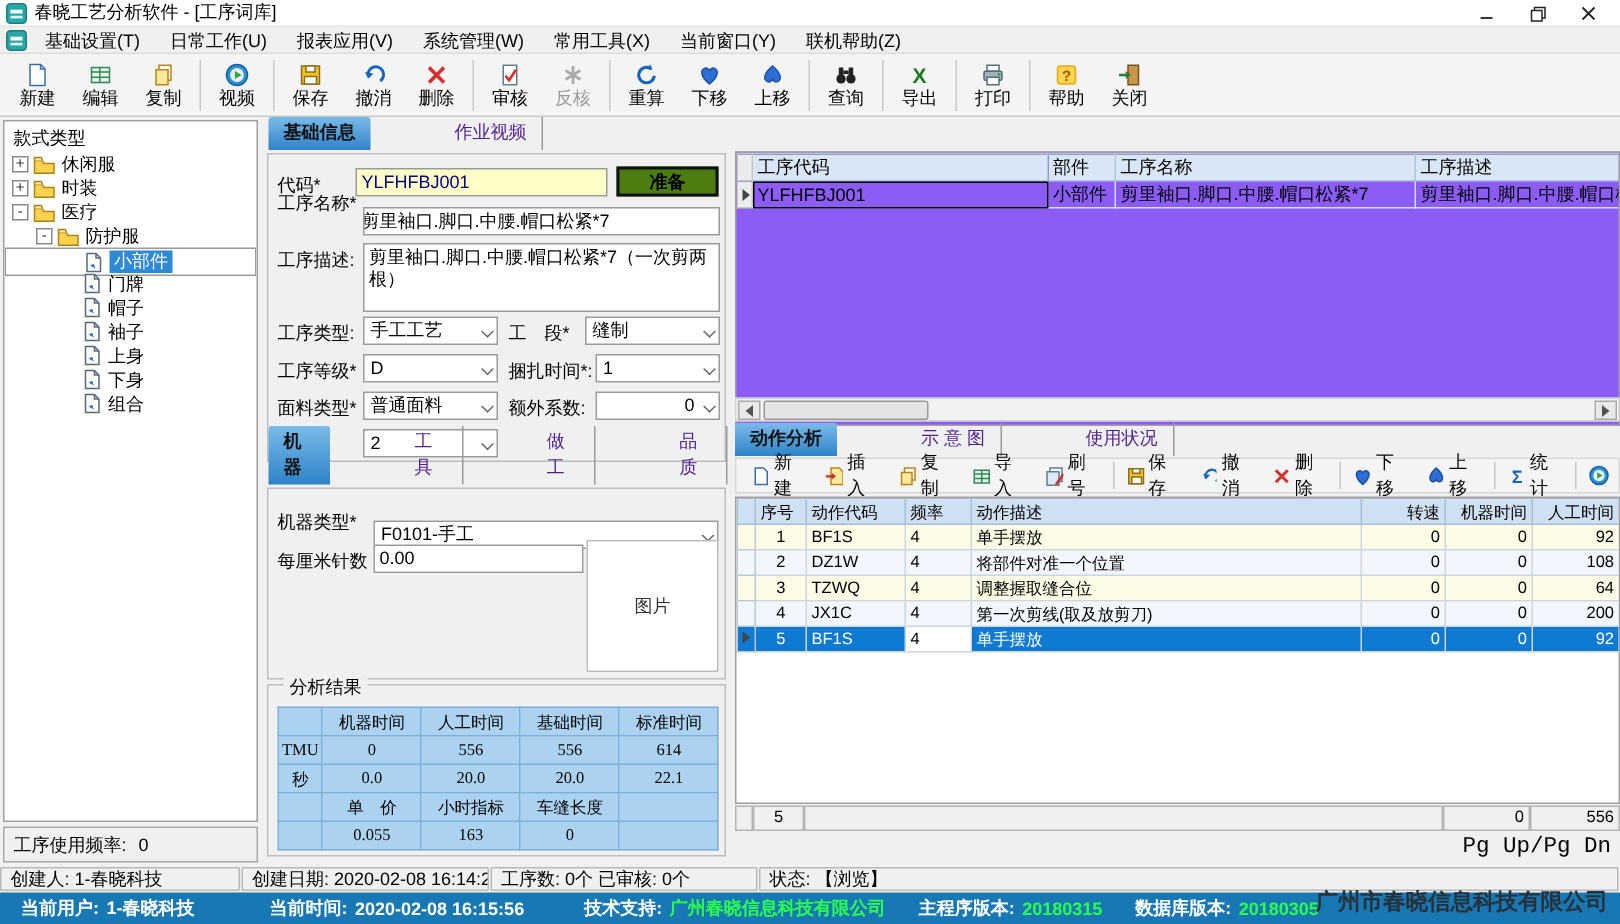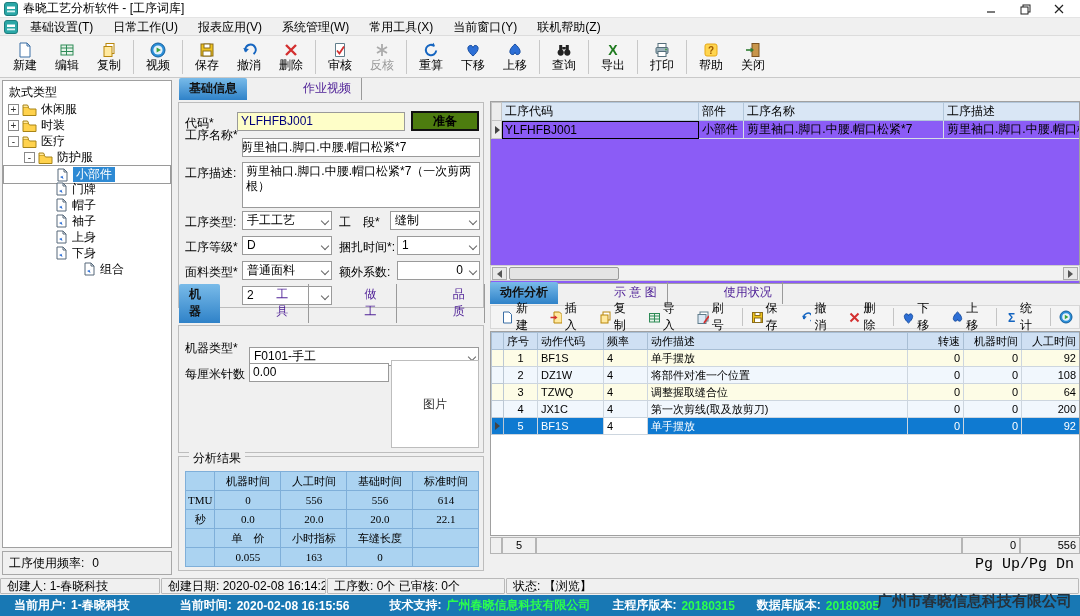--- a/index.html
+++ b/index.html
@@ -381,21 +381,21 @@
         <span class="lbl">上身</span>
       </div>
       <div class="titem" style="top:164px; padding-left:52px;">
         <svg width="13" height="14">
             <path d="M2 1h6l3 3v9H2z" fill="#fff" stroke="#56687a"></path>
             <path d="M8 1v3h3" fill="none" stroke="#56687a"></path>
             <path d="M4 9l3.5 2-1-3.2 3-1.3z" fill="#2d6fd6"></path>
           </svg>
         <span class="lbl">下身</span>
       </div>
-      <div class="titem" style="top:180px; padding-left:80px;">
+      <div class="titem" style="top:180px; padding-left:52px;">
         <svg width="13" height="14">
             <path d="M2 1h6l3 3v9H2z" fill="#fff" stroke="#56687a"></path>
             <path d="M8 1v3h3" fill="none" stroke="#56687a"></path>
             <path d="M4 9l3.5 2-1-3.2 3-1.3z" fill="#2d6fd6"></path>
           </svg>
         <span class="lbl">组合</span>
       </div>
     </div>
 
     <div class="freqbox">

